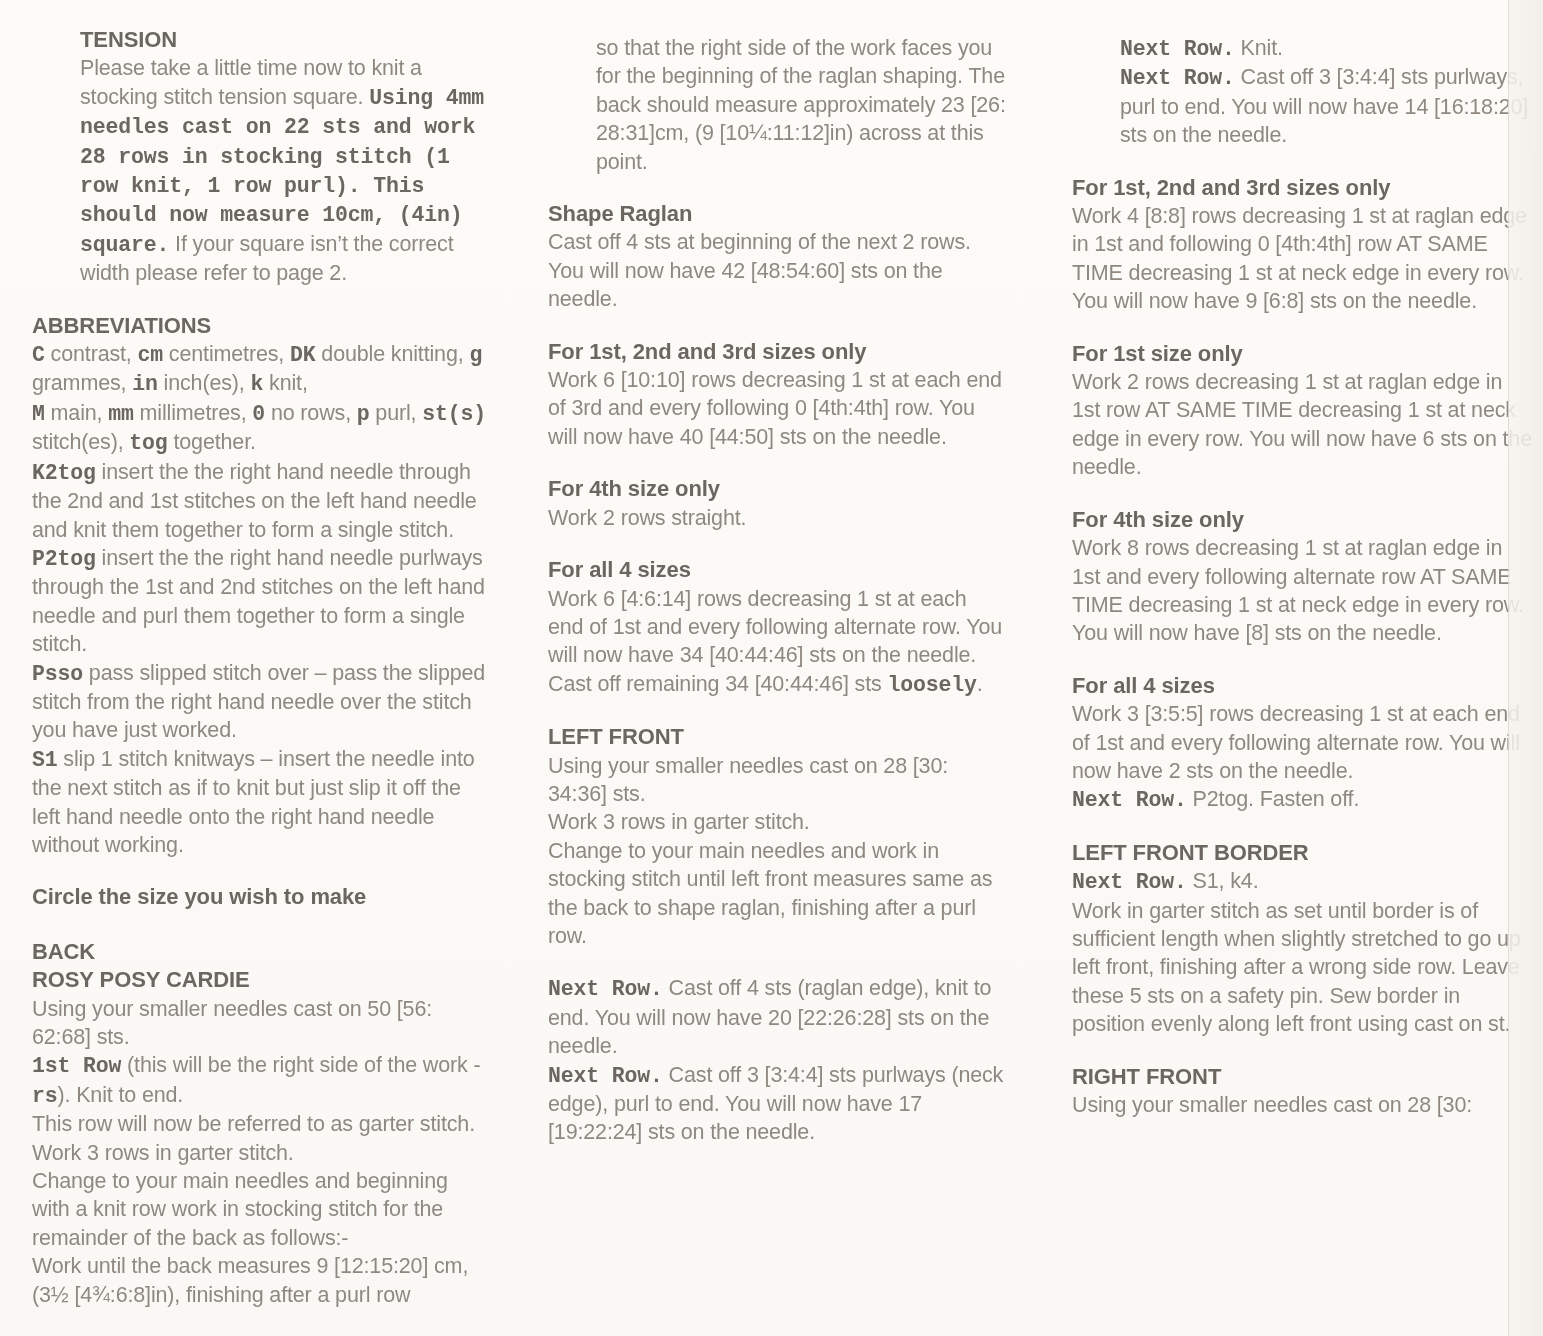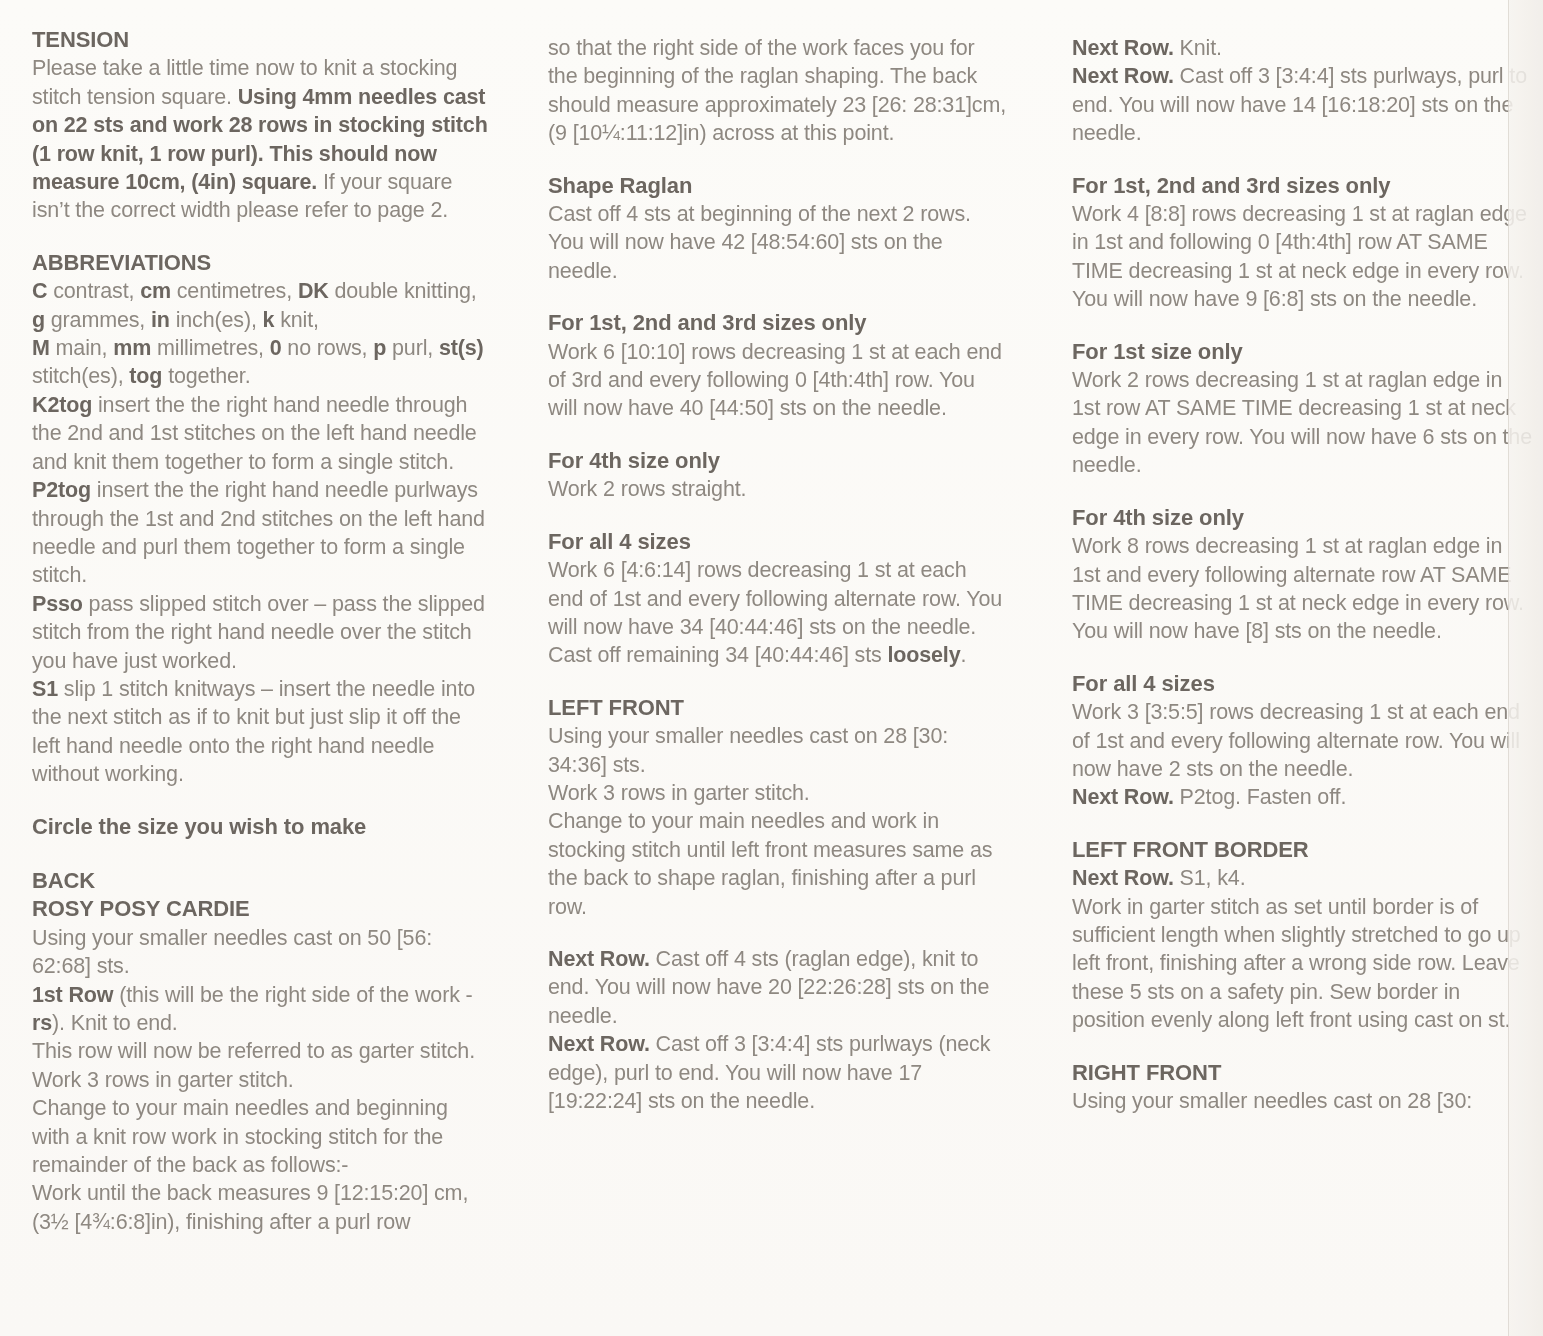--- a/index.html
+++ b/index.html
@@ -28,38 +28,39 @@
     align-items: flex-start;
   }
   .col {
     width: 458px;
     flex: 0 0 auto;
   }
   .col[data-name="column-middle"] { margin-left: 58px; padding-top: 8px; }
   .col[data-name="column-right"]  { margin-left: 66px; padding-top: 8px; width: 462px; }
 
   .block { margin: 24px 0 0 0; }
-  .col .block:first-child { margin-top: 0; }
+  .col .block:first-child { margin-top: 0; margin-left: 48px; }
   .block[data-name="circle-size-section"] { }
   .block[data-name="rosy-posy-cardie-back-section"] { margin-top: 26px; }
 
   h2 {
     font-size: 22px;
     line-height: 28.4px;
     margin: 0;
     font-weight: 700;
     color: #6c6660;
     letter-spacing: -0.1px;
   }
   p {
     margin: 0;
   }
   strong {
     font-weight: 700;
     color: #6c6660;
+    font-family: Liberation Mono, monospace;
   }
   .page-edge {
     position: absolute;
     top: 0;
     right: 0;
     width: 34px;
     height: 100%;
     border-left: 1px solid #ddd8d1;
     background: linear-gradient(to right, #f7f4f0 0%, #f0ede8 100%);
     opacity: 0.85;

